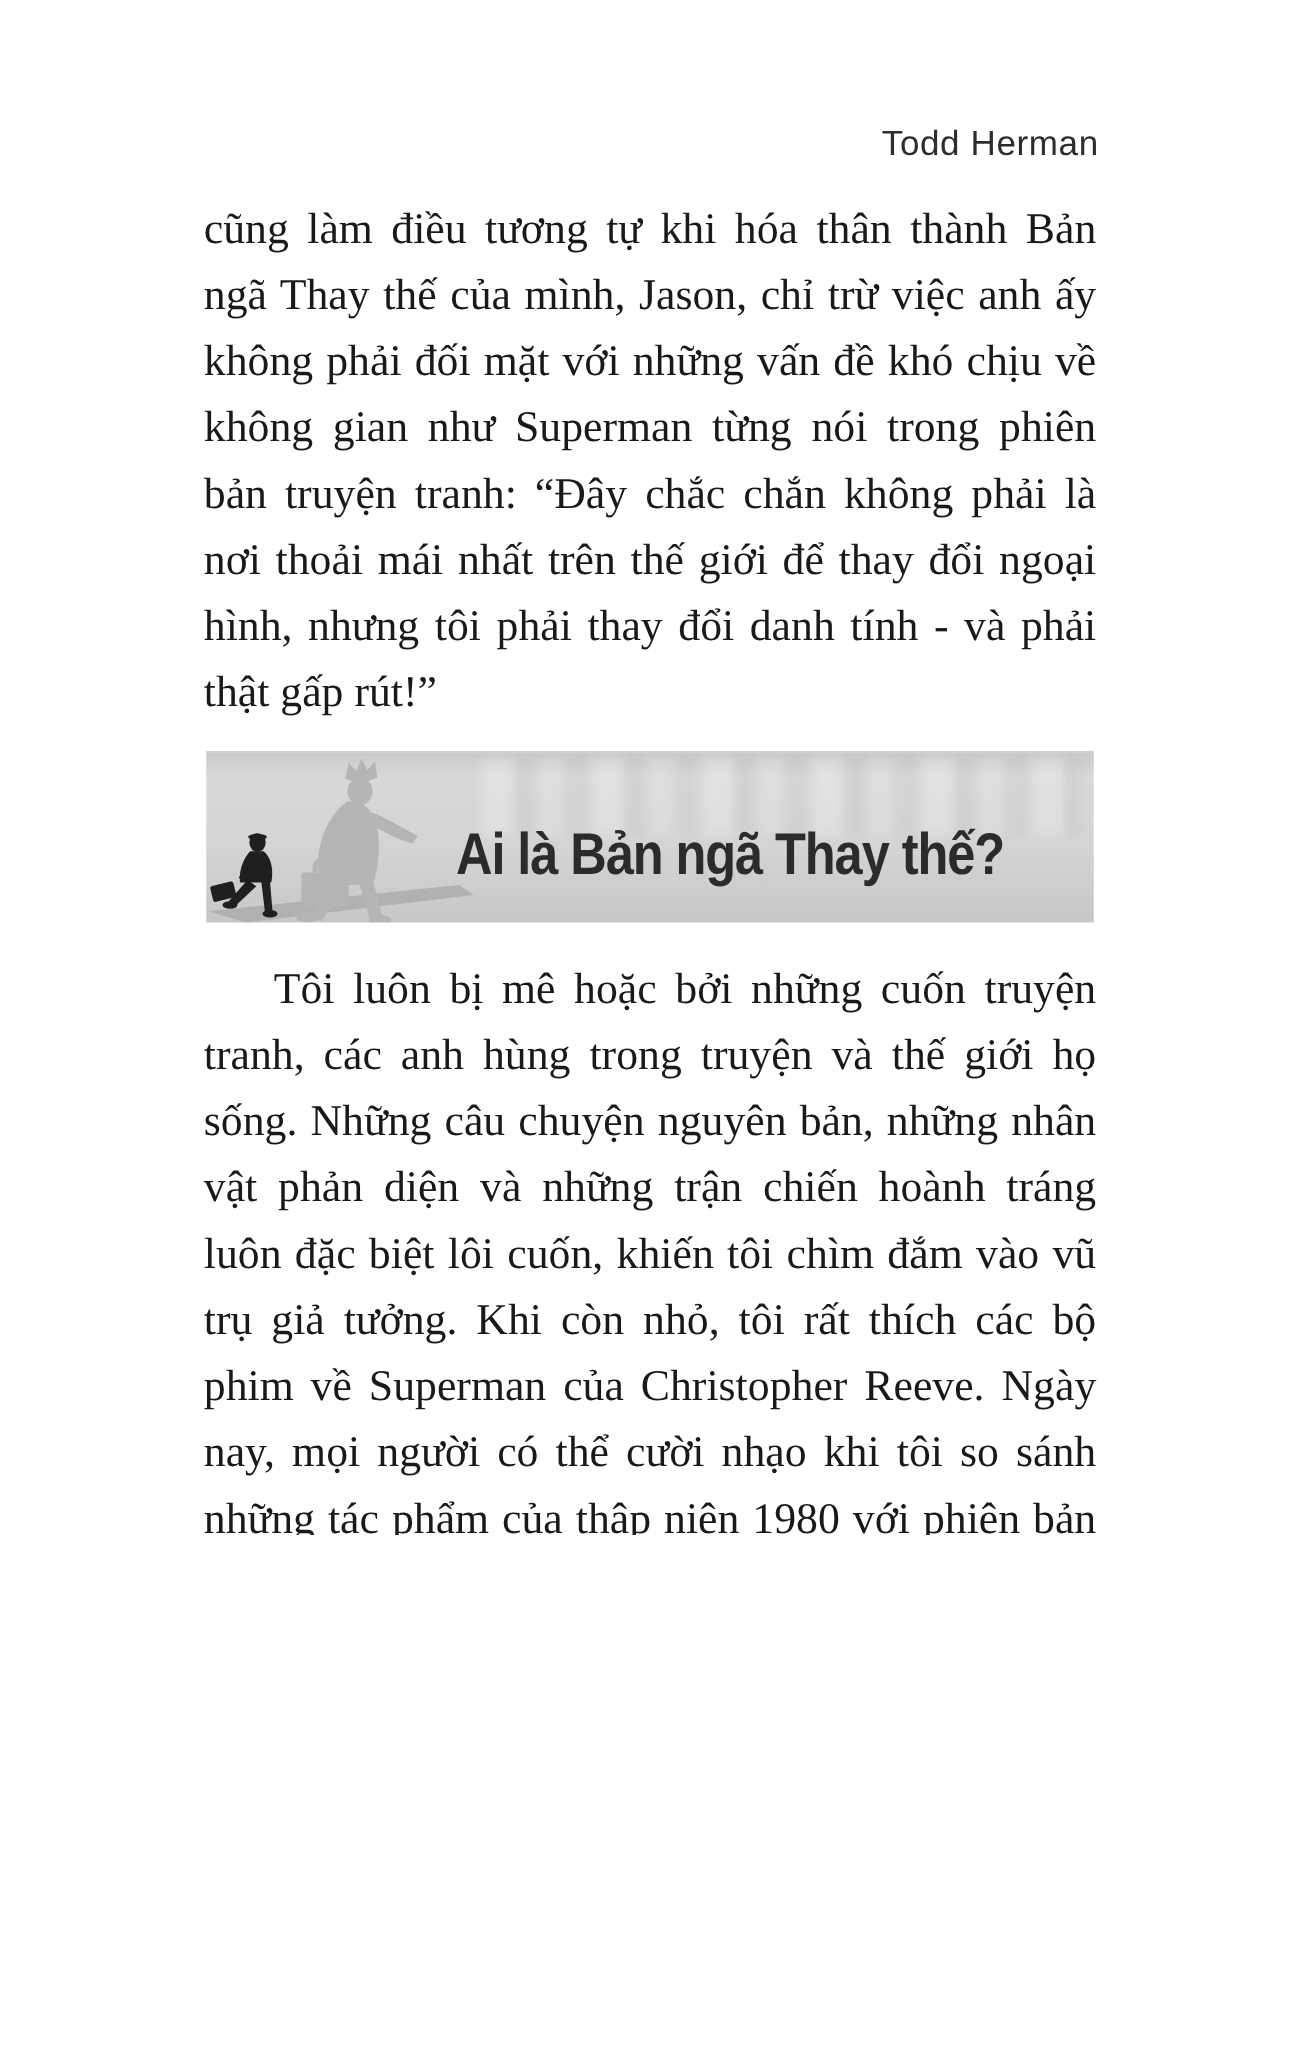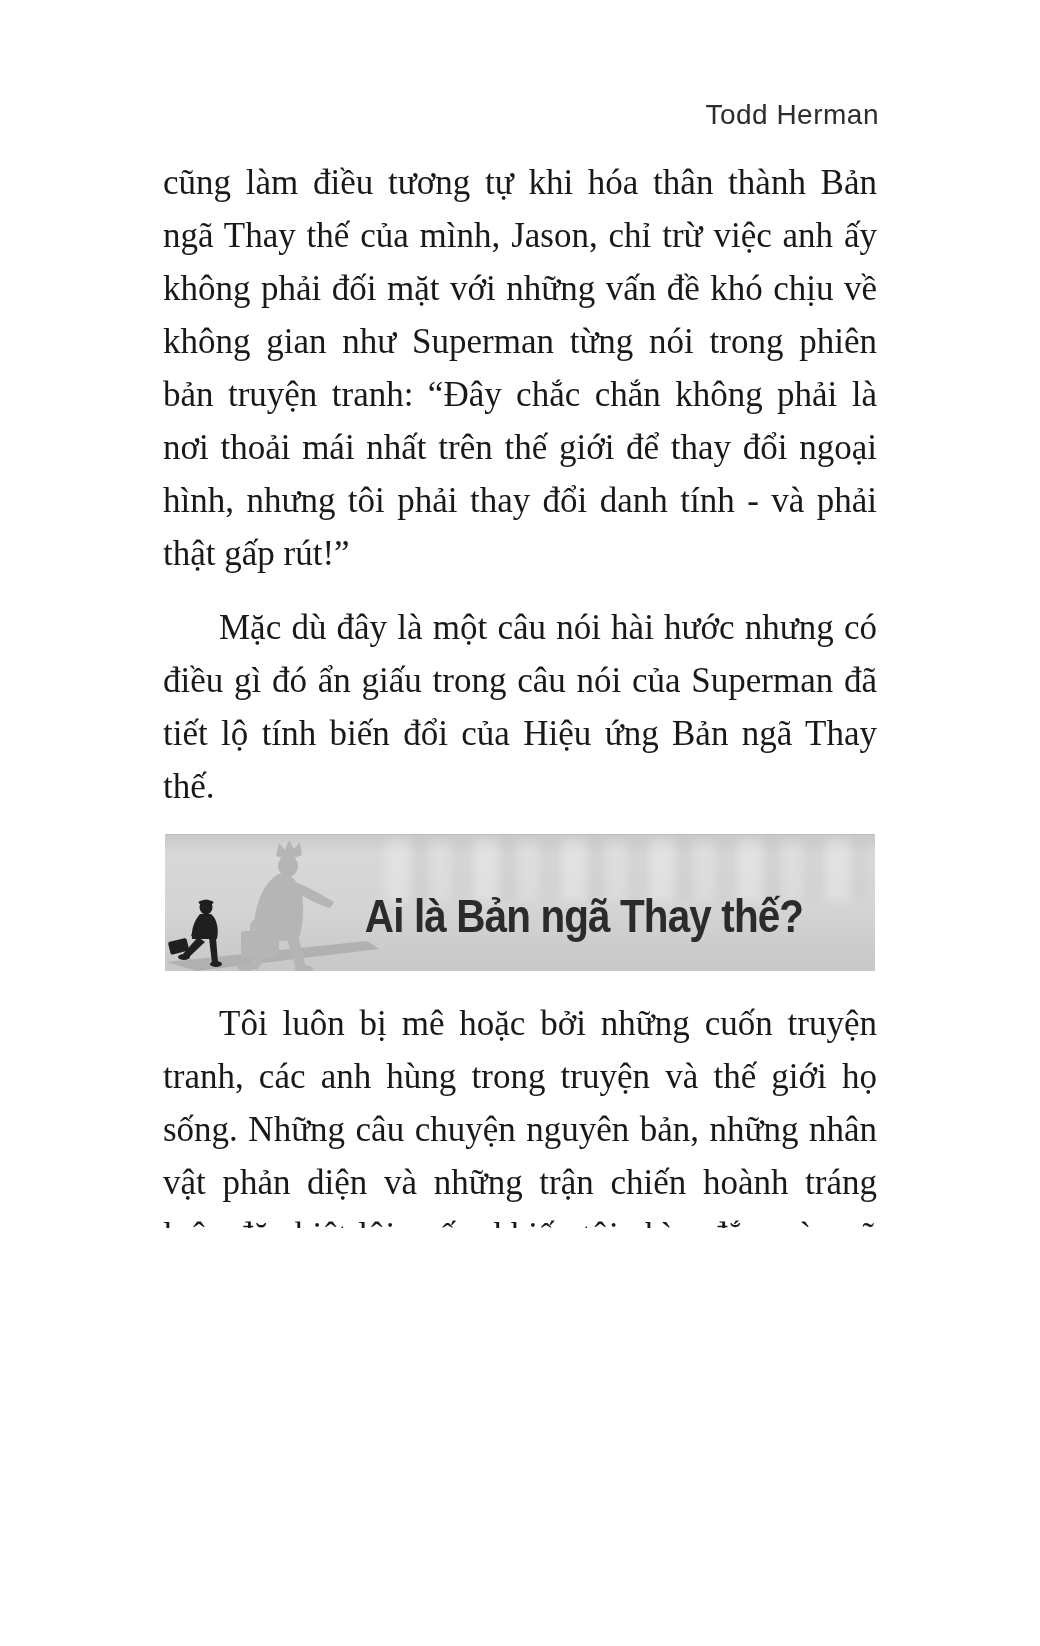--- a/index.html
+++ b/index.html
@@ -87,21 +87,20 @@
 <body>
 
 <div class="page">
 
   <div class="running-head">Todd Herman</div>
 
   <div class="content">
 
     <p class="para">cũng làm điều tương tự khi hóa thân thành Bản ngã Thay thế của mình, Jason, chỉ trừ việc anh ấy không phải đối mặt với những vấn đề khó chịu về không gian như Superman từng nói trong phiên bản truyện tranh: “Đây chắc chắn không phải là nơi thoải mái nhất trên thế giới để thay đổi ngoại hình, nhưng tôi phải thay đổi danh tính - và phải thật gấp rút!”</p>
 
-    <p class="para indent">Mặc dù đây là một câu nói hài hước nhưng có điều gì đó ẩn giấu trong câu nói của Superman đã tiết lộ tính biến đổi của Hiệu ứng Bản ngã Thay thế.</p>
 
     <div class="banner">
       <div class="banner-ghost"></div>
 
       <svg class="banner-illustration" width="280" height="136" viewBox="0 0 280 136" xmlns="http://www.w3.org/2000/svg">
 
         <g>
           <polygon points="2,127 202,106 214,114 32,136" fill="#a8a8a8" opacity="0.75"></polygon>
         </g>
 

